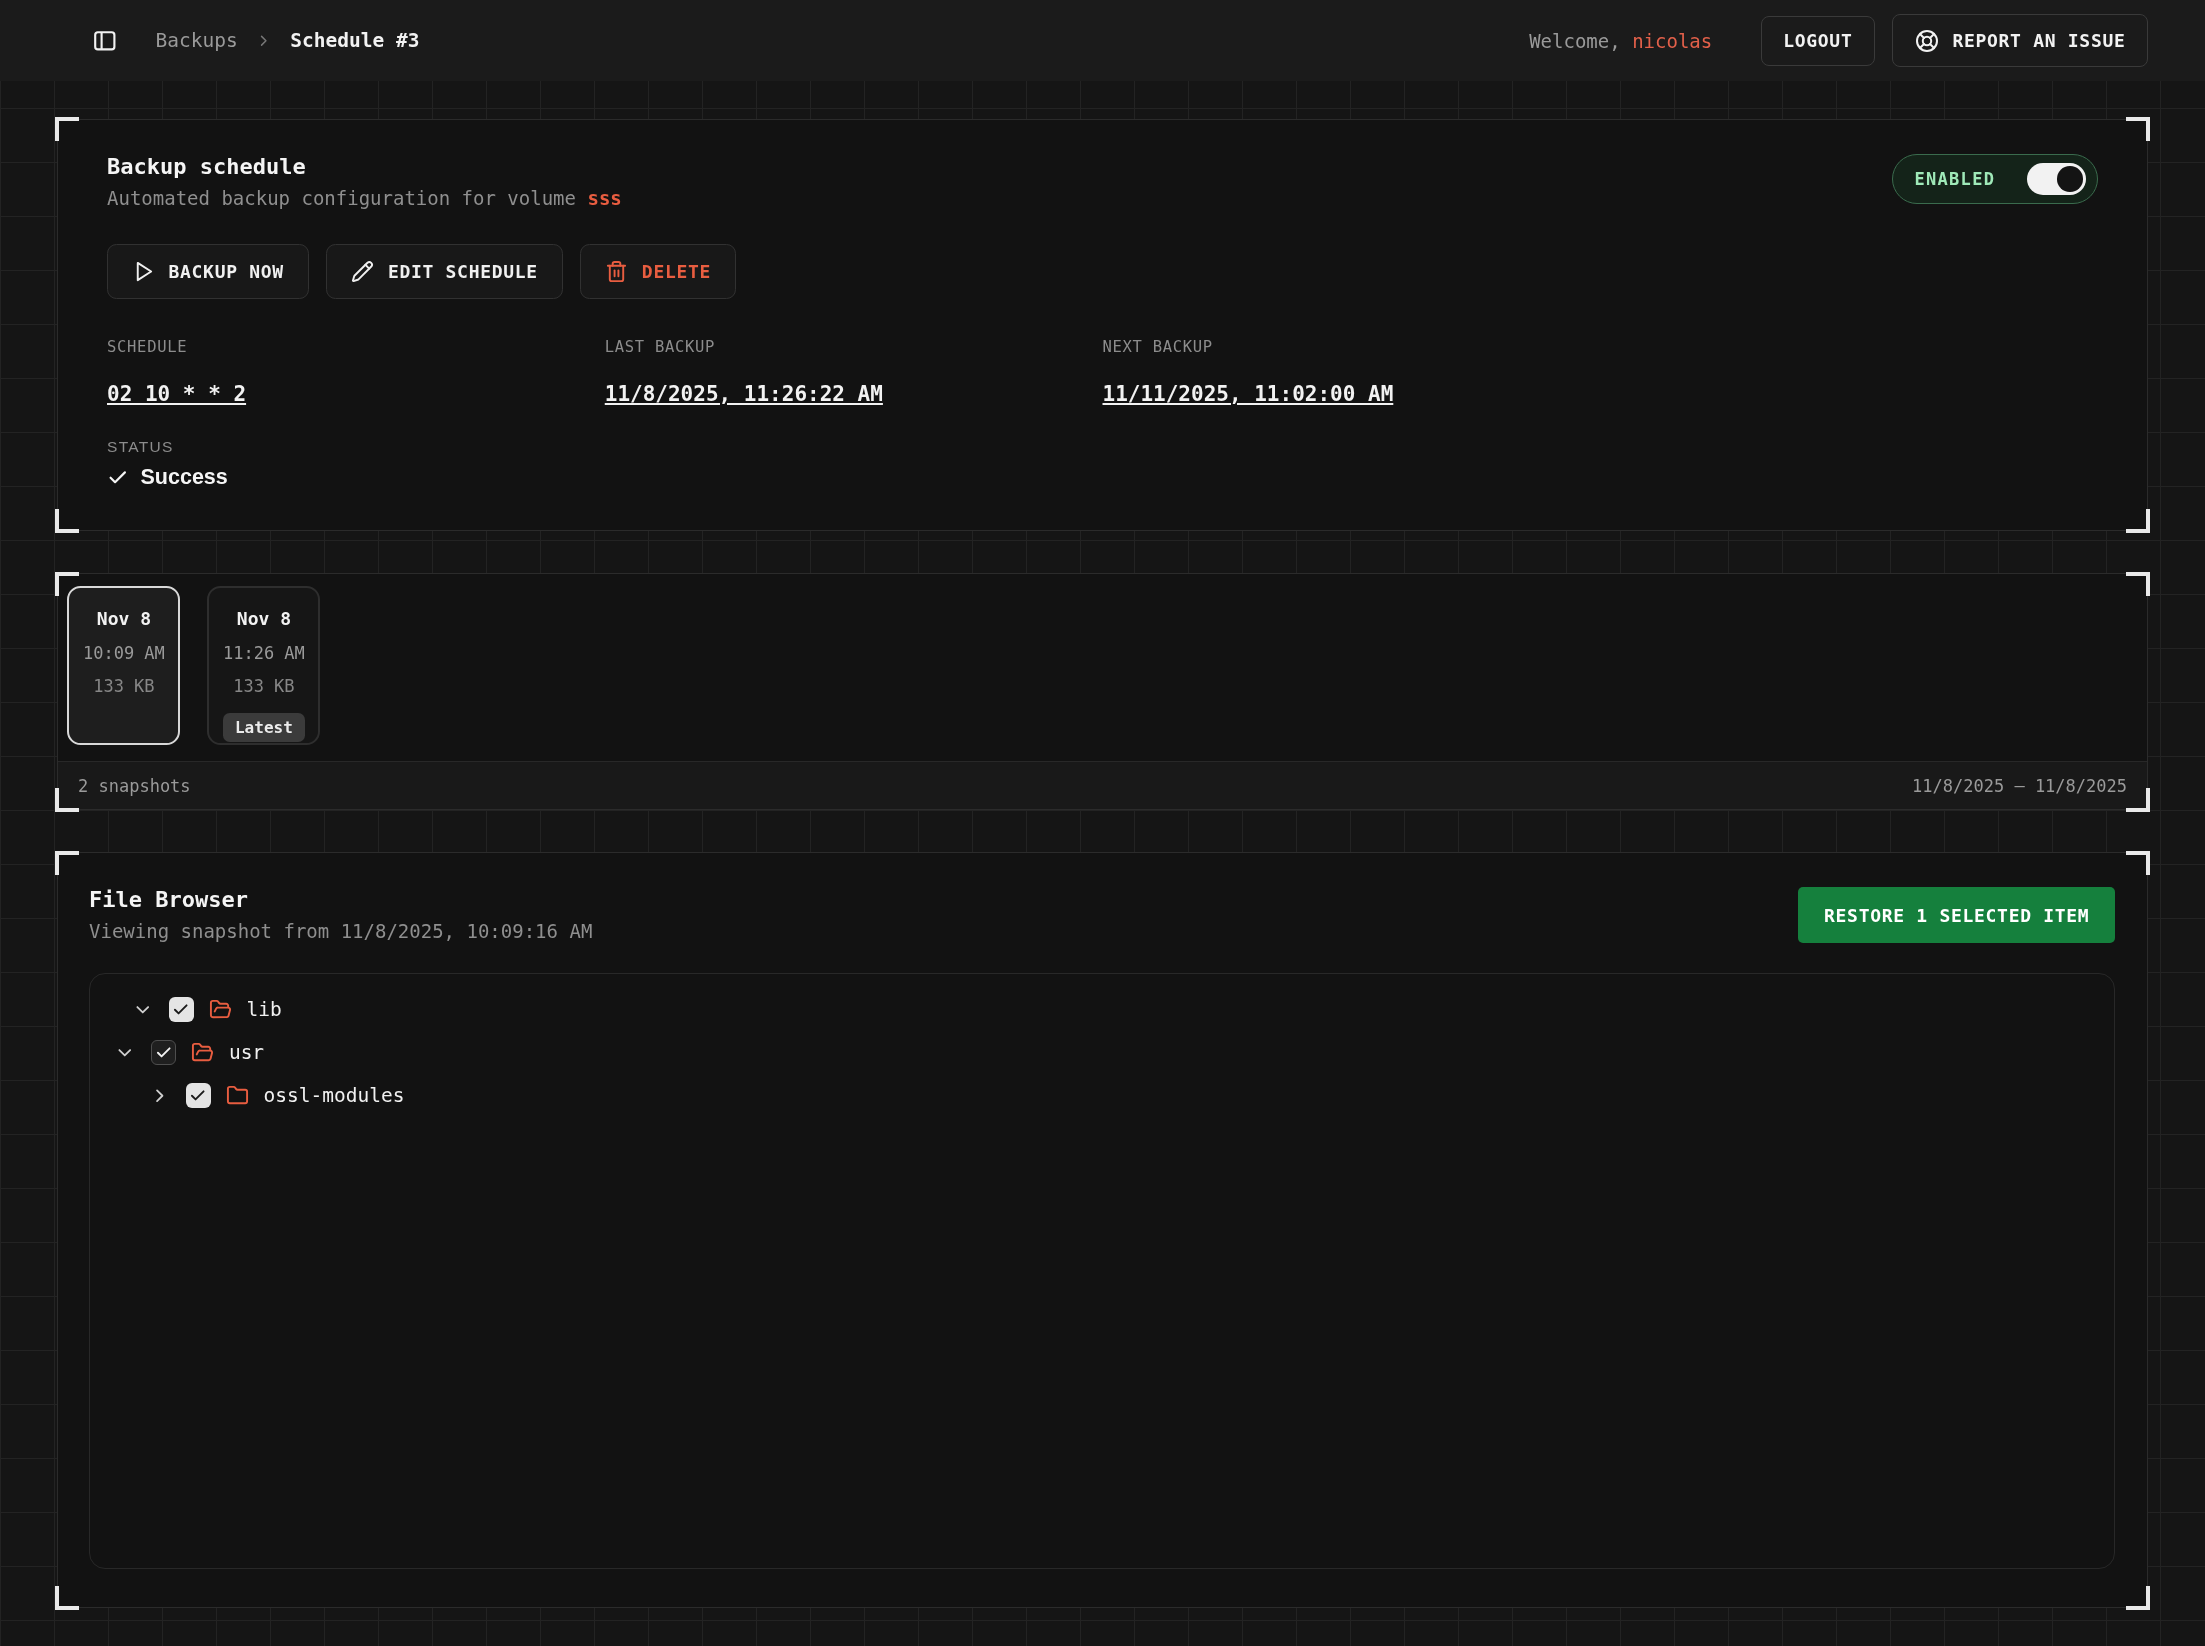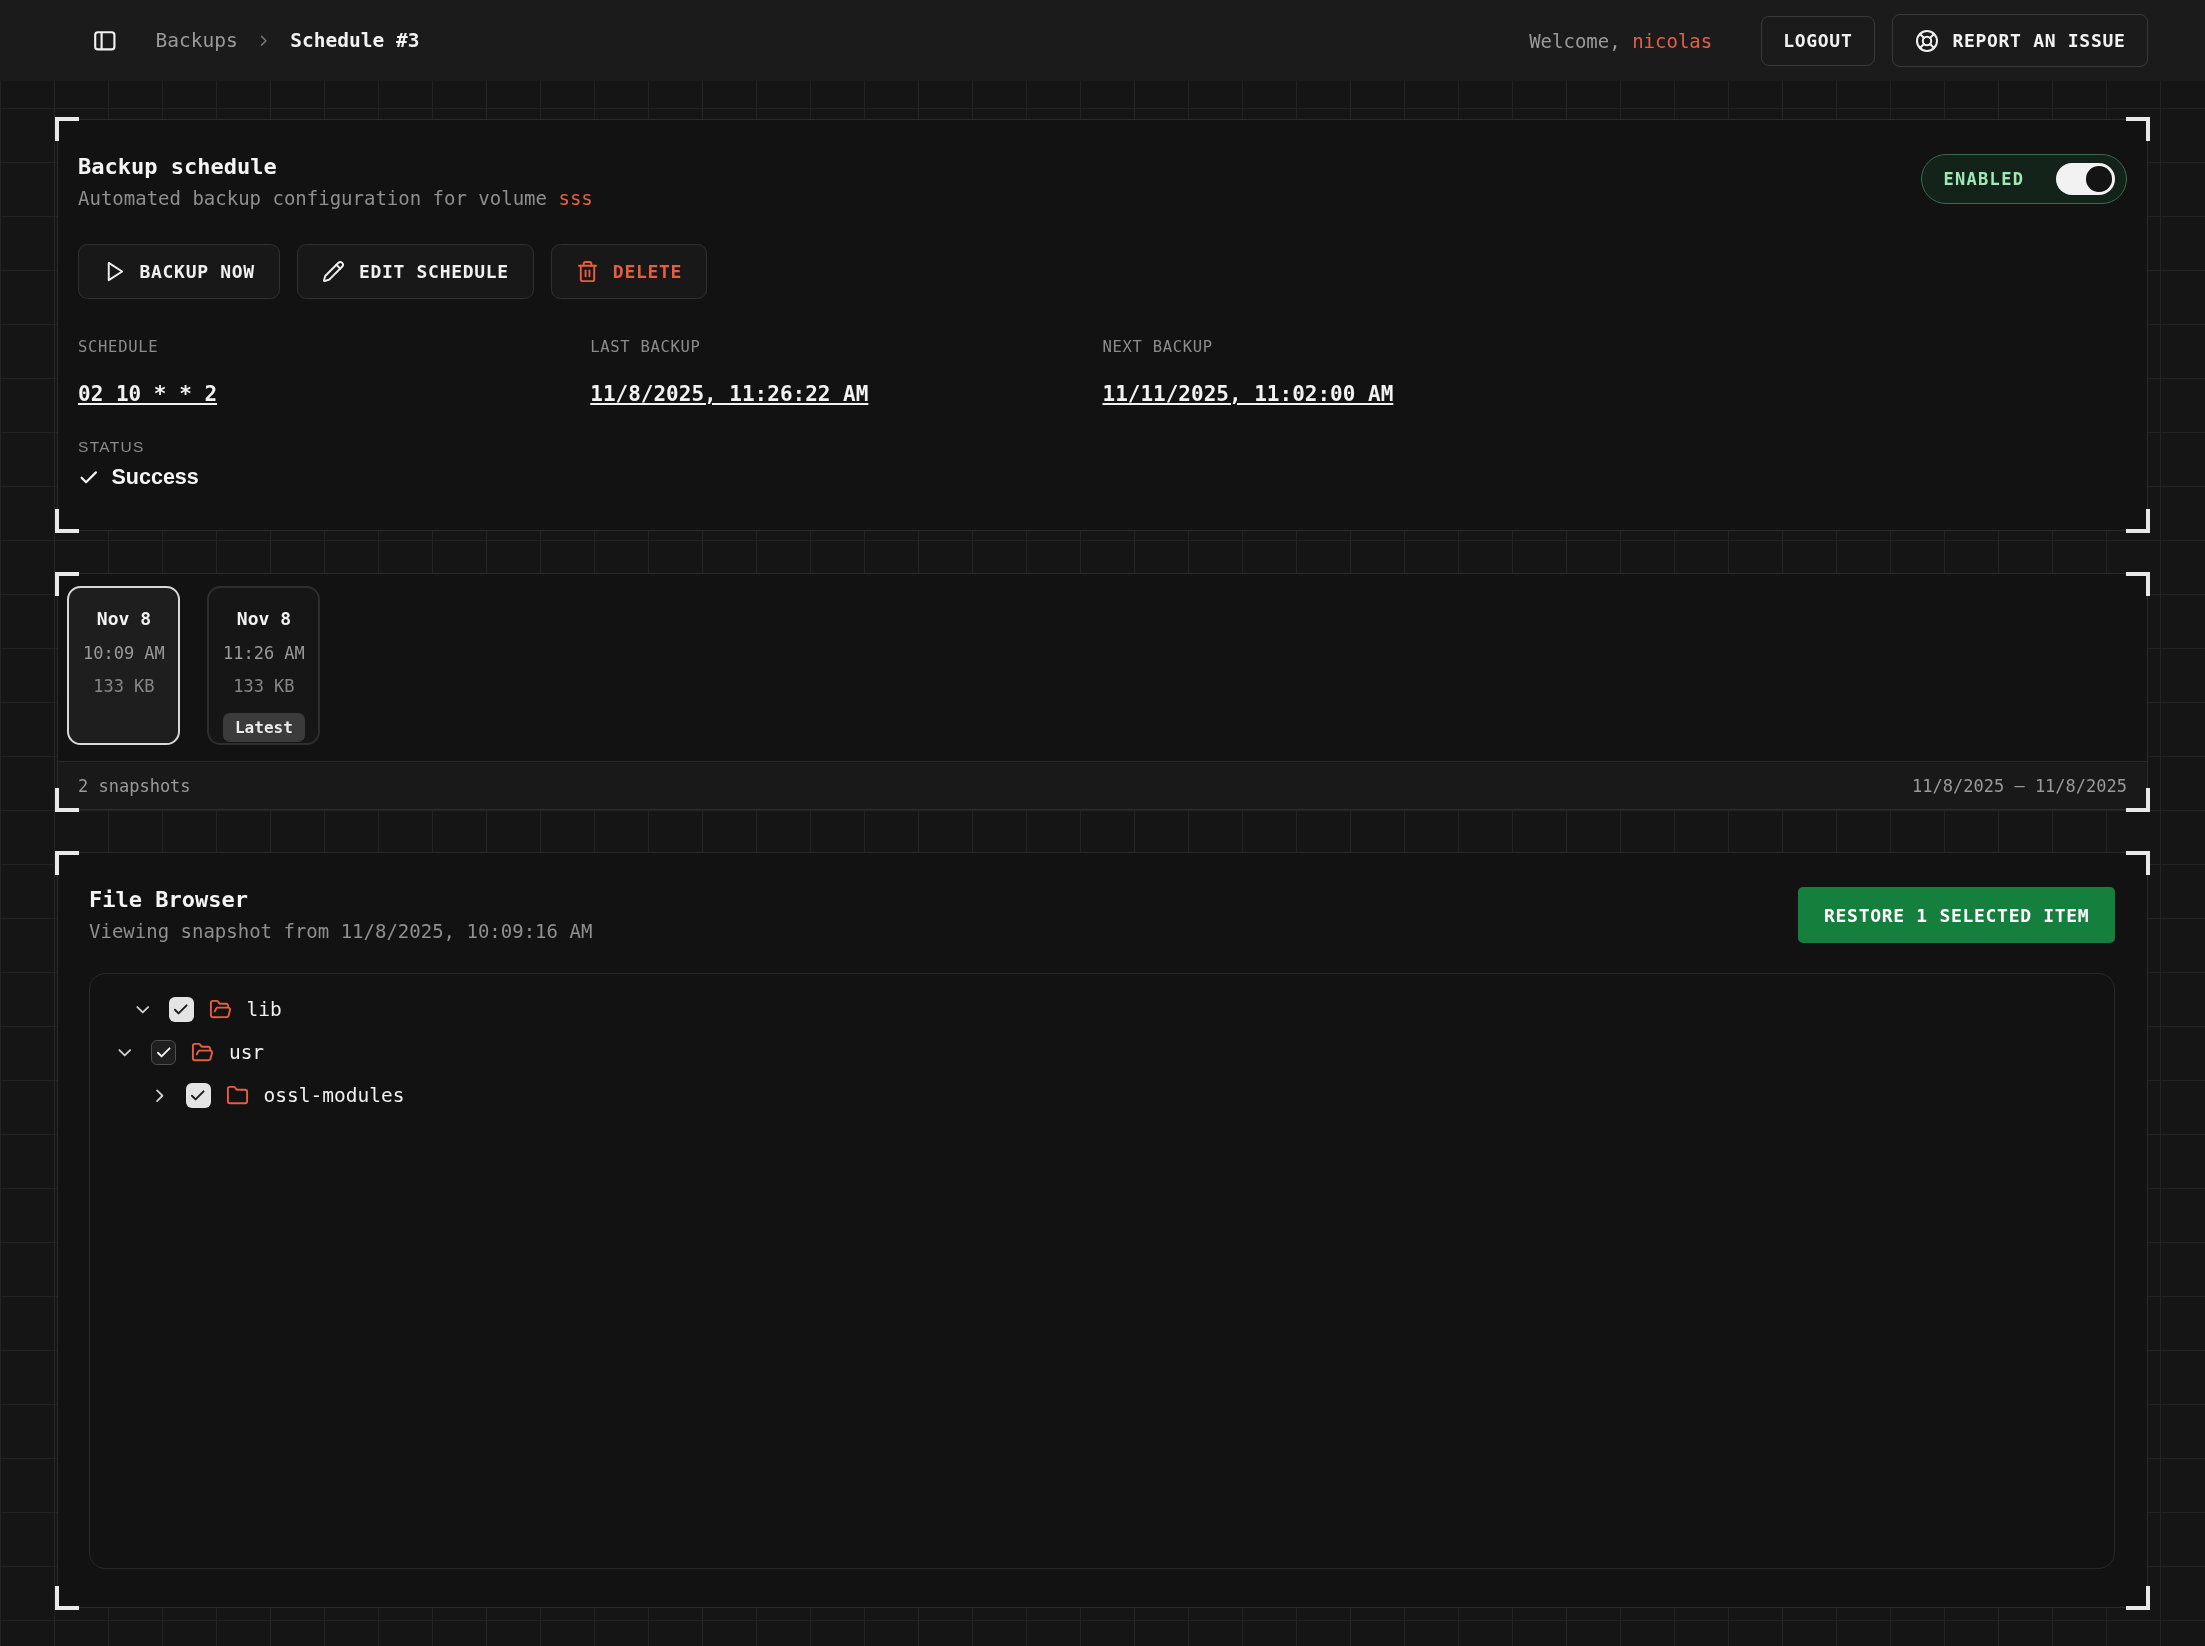--- a/index.html
+++ b/index.html
@@ -40,25 +40,25 @@
   
   .main{ padding:38px 57px; display:flex; flex-direction:column; gap:42px; }
   .panel{ position:relative; background:#121212; border:1.3px solid #2b2b2b; }
   .corner{ position:absolute; width:24px; height:24px; z-index:4; }
   .corner.tl{ top:-2.7px; left:-2.7px; border-top:4px solid #e9e9e9; border-left:4px solid #e9e9e9; }
   .corner.tr{ top:-2.7px; right:-2.7px; border-top:4px solid #e9e9e9; border-right:4px solid #e9e9e9; }
   .corner.bl{ bottom:-2.7px; left:-2.7px; border-bottom:4px solid #e9e9e9; border-left:4px solid #e9e9e9; }
   .corner.br{ bottom:-2.7px; right:-2.7px; border-bottom:4px solid #e9e9e9; border-right:4px solid #e9e9e9; }
 
   
-  .schedule-panel{ padding:34px 20px 40px; }
+  .schedule-panel{ padding:34px 49px 40px; }
   .panel-head{ display:flex; justify-content:space-between; align-items:flex-start; }
   .panel-title{ font-size:22px; font-weight:bold; color:#f5f5f5; }
   .panel-sub{ font-size:19px; color:#8f8f8f; margin-top:8px; }
-  .panel-sub .vol{ color:#e85d40; font-weight:normal; }
+  .panel-sub .vol{ color:#e85d40; font-weight:bold; }
 
   .enabled-pill{
     display:flex; align-items:center; gap:32px;
     border:1.3px solid #3a6b4d; background:#142319; border-radius:672px;
     padding:8px 10.8px 8px 21.5px; cursor:pointer;
   }
   .enabled-label{ color:#9fe9b8; font-size:17px; font-weight:bold; letter-spacing:1.3px; }
   .toggle{ position:relative; width:59px; height:32px; border-radius:16px; background:#f2f2f2; }
   .toggle .knob{ position:absolute; top:3.4px; right:3.4px; width:25.6px; height:25.6px; border-radius:50%; background:#141414; }
 

